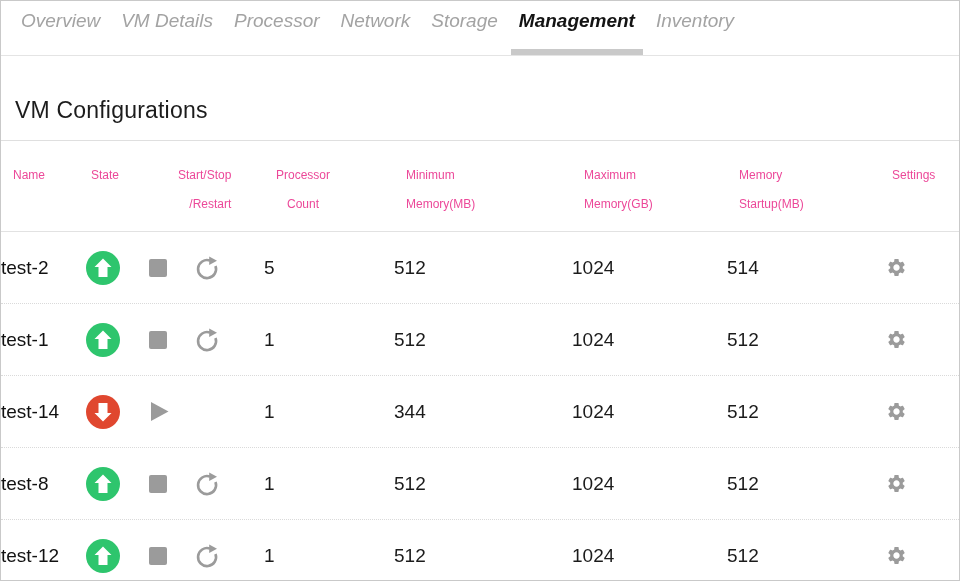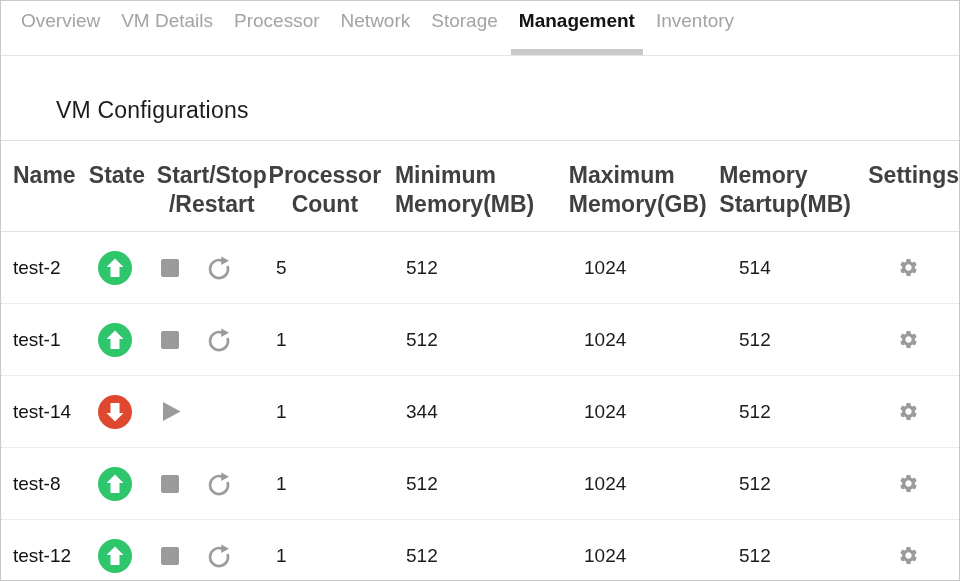--- a/index.html
+++ b/index.html
@@ -4,39 +4,39 @@
 <style>
   * { margin:0; padding:0; box-sizing:border-box; }
   html,body { width:960px; height:581px; overflow:hidden; background:#fff;
     font-family:"Liberation Sans", sans-serif; color:#1f1f1f; }
   .page { width:960px; height:581px; border:1px solid #c9c9c9; background:#fff; overflow:hidden; }
 
   
   .tabbar { height:55px; border-bottom:1px solid #e4e4e4; display:flex; gap:21px;
     padding:9px 0 0 20px; }
   .tab { position:relative; height:45px; font-size:19px; color:#a3a3a3; cursor:pointer;
-    white-space:nowrap; }
+    white-space:nowrap;font-style:italic; }
   .tab.active { color:#131313; font-weight:bold; }
   .tab.active::after { content:""; position:absolute; left:-8px; right:-8px; bottom:0;
     height:6px; background:var(--underline,#c9c9c9); }
 
   
   .titlebar { height:85px; border-bottom:1px solid #dfdfdf; padding:41px 0 0 14px; }
-  .titlebar h1 { font-size:23px; font-weight:normal; color:#1c1c1c; letter-spacing:.2px;margin-left:41px; }
+  .titlebar h1 { font-size:23px; font-weight:normal; color:#1c1c1c; letter-spacing:.2px; }
 
   
   .thead { display:flex; height:91px; border-bottom:1px solid #e2e2e2; padding-left:12px; }
   .hcell { padding-top:20px; }
-  .hinner { display:inline-block; font-size:23px; font-weight:bold; color:#404040;
+  .hinner { display:inline-block; font-size:12px; font-weight:normal; color:#ec4899;
     line-height:29px; }
-  .hcol-startstop .hinner { text-align:center; }
+  .hcol-startstop .hinner { text-align:right;margin-left:17px; }
   .hcol-processor .hinner { text-align:center; }
 
   .trow { display:flex; align-items:center; height:72px; border-bottom:1px dotted #dadada;
-    padding-left:12px; font-size:19px; }
+    font-size:19px; }
 
   .col-name      { width:78px;  }
   .col-state     { width:70px;  }
   .col-startstop { width:115px; }
   .col-processor { width:130px; }
   .col-minmem    { width:150px; }
   .col-maxmem    { width:155px;margin-left:28px; }
   .col-memstartup{ width:145px; }
   .col-settings  { flex:1;margin-left:8px; }
 

